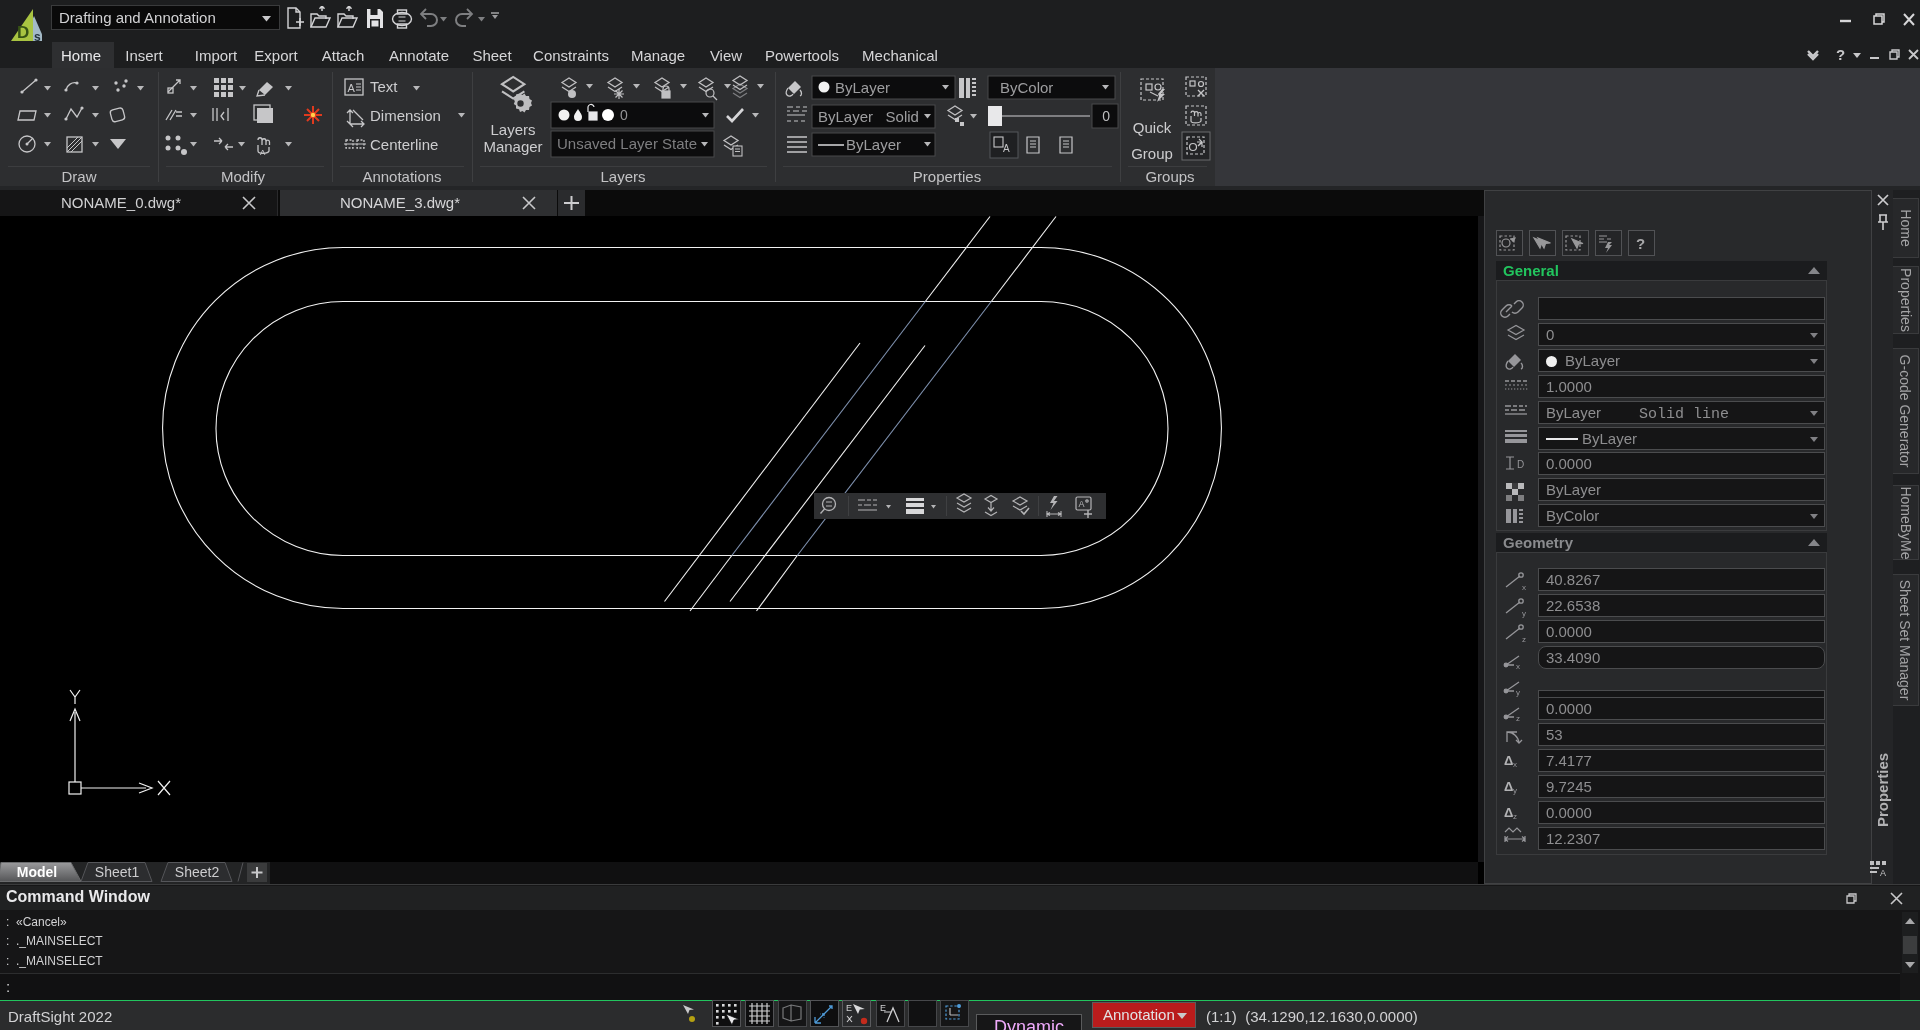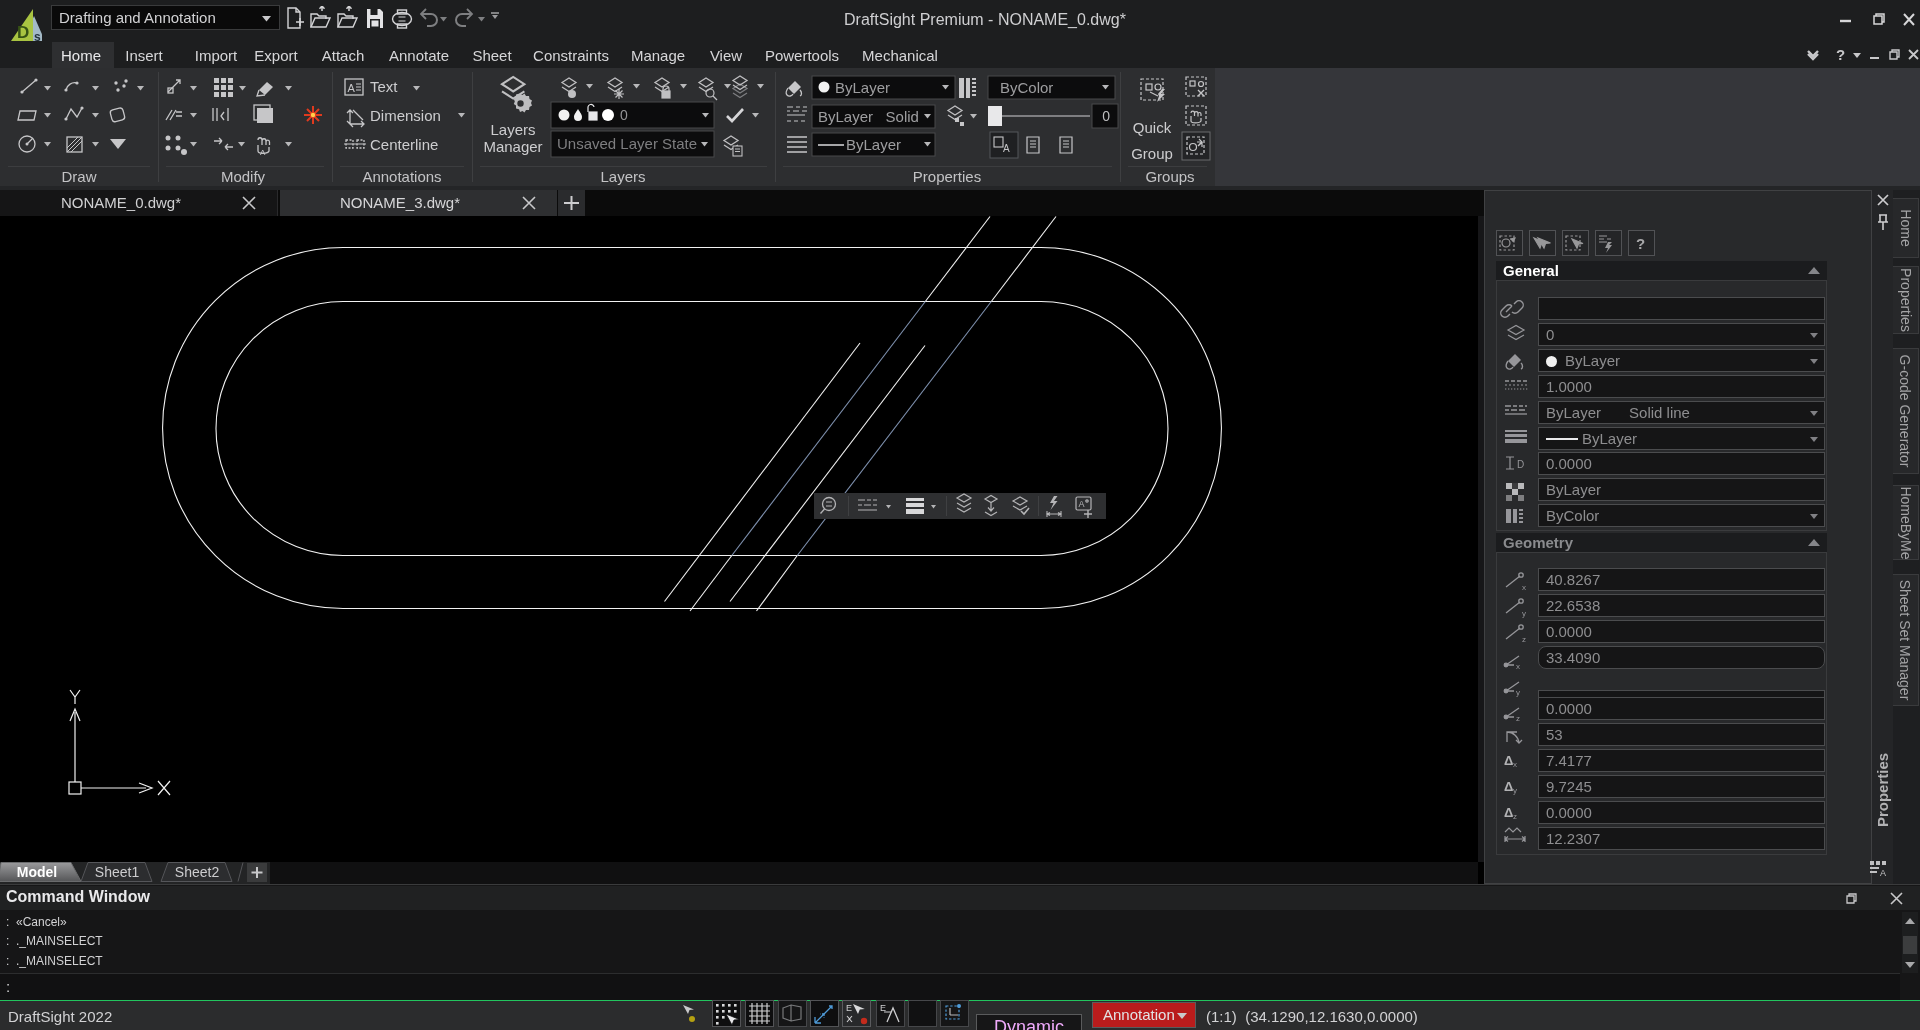--- a/index.html
+++ b/index.html
@@ -28,21 +28,20 @@
       <path d="M3 33 L25 1 L25 33 Z" fill="#a9c441"></path>
       <text x="9" y="30" font-size="17" font-weight="bold" fill="#375314">D</text>
       <text x="26" y="33" font-size="12" font-weight="bold" fill="#24323c">s</text>
     </svg>
   </div>
   <div class="abs" style="left:51px;top:5px;width:229px;height:25px;background:#0a0a0a;border:1px solid #3a3b3c;color:#d2d2d4;font-size:15px;line-height:23px;padding-left:7px;">Drafting and Annotation
     <svg class="abs" style="right:8px;top:10px;" width="9" height="6">
         <path d="M0 0 L9 0 L4.5 5.5 Z" fill="#c9c9cb"></path>
       </svg>
   </div>
-  <div class="abs" style="left:700px;top:11px;width:570px;text-align:center;color:#cfcfd1;font-size:16px;">DraftSight Premium - NONAME_0.dwg*</div>
 
   <div class="abs" style="left:286px;top:6px;">
     <svg width="420" height="26" viewBox="0 0 420 26">
 
       <g stroke="#d4d4d6" fill="none" stroke-width="1.4">
         <path d="M2 2 h8 l4 4 v16 h-12 z"></path>
           <path d="M10 2 v4 h4"></path>
         <path d="M10 16 h8 M14 12 v8" stroke-width="1.6"></path>
       </g>
 
@@ -635,38 +634,38 @@
         <rect x="70" y="6" width="14" height="14" stroke-dasharray="2.5 2"></rect>
         <path d="M76 9 l5 9 l1.5 -4 l4.5 -0.5 z" fill="#98989a"></path>
         <path d="M103 6 h8 M103 9 h5 M111 9 h4 M103 12 h8" stroke-width="1.1"></path>
         <path d="M112 12 l-3 6 h3 l-2 5 l6 -8 h-3 l3 -3 z" fill="#98989a" stroke="none"></path>
       </g>
       <text x="140" y="19" font-size="15" font-weight="bold" fill="#a8a8aa">?</text>
     </svg>
   </div>
 
   <div class="abs" style="left:1496px;top:261px;width:331px;height:270px;border:1px solid #3a3b3d;"></div>
-  <div class="abs" style="left:1496px;top:261px;width:331px;height:20px;background:#1b1c1e;border-bottom:1px solid #3a3b3d;color:#ffffff;font-size:15px;font-weight:bold;padding:1px 0 12px 7px;">General
+  <div class="abs" style="left:1496px;top:261px;width:331px;height:20px;background:#1b1c1e;border-bottom:1px solid #3a3b3d;color:#22c55e;font-size:15px;font-weight:bold;padding:1px 0 12px 7px;">General
     <svg class="abs" style="right:7px;top:6px;" width="12" height="8">
         <path d="M0 7 L12 7 L6 0 Z" fill="#85868a"></path>
       </svg>
   </div>
 
   <div class="abs" style="left:1496px;top:533px;width:331px;height:322px;border:1px solid #3a3b3d;"></div>
   <div class="abs" style="left:1496px;top:533px;width:331px;height:20px;background:#1b1c1e;border-bottom:1px solid #3a3b3d;color:#8a8b8e;font-size:15px;font-weight:bold;padding:1px 0 0 7px;">Geometry
     <svg class="abs" style="right:7px;top:6px;" width="12" height="8">
         <path d="M0 7 L12 7 L6 0 Z" fill="#85868a"></path>
       </svg>
   </div>
 
   <div class="pfield" style="top:297px;"></div>
   <div class="pfield" style="top:322.9px;">0<i class="pcaret"></i></div>
   <div class="pfield" style="top:348.8px;"><span style="display:inline-block;width:11px;height:11px;border-radius:50%;background:#f0f0f0;margin-right:8px;vertical-align:-1px;"></span>ByLayer<i class="pcaret"></i></div>
   <div class="pfield" style="top:374.7px;">1.0000</div>
-  <div class="pfield" style="top:400.6px;">ByLayer<span style="margin-left:28px;">Solid line</span><i class="pcaret"></i></div>
+  <div class="pfield" style="top:400.6px;">ByLayer<span style="margin-left:38px;font-family:Liberation Mono, monospace;">Solid line</span><i class="pcaret"></i></div>
   <div class="pfield" style="top:426.5px;"><span style="display:inline-block;width:32px;height:2px;background:#e8e8ea;margin-right:4px;vertical-align:4px;"></span>ByLayer<i class="pcaret"></i></div>
   <div class="pfield" style="top:452.4px;">0.0000</div>
   <div class="pfield" style="top:478.3px;">ByLayer</div>
   <div class="pfield" style="top:504.2px;">ByColor<i class="pcaret"></i></div>
 
   <div class="pfield" style="top:568px;">40.8267</div>
   <div class="pfield" style="top:593.9px;">22.6538</div>
   <div class="pfield" style="top:619.7px;">0.0000</div>
   <div class="pfield" style="top:645.6px;border-radius:8px;">33.4090</div>
   <div class="pfield" style="top:690px;">12.9293</div>

